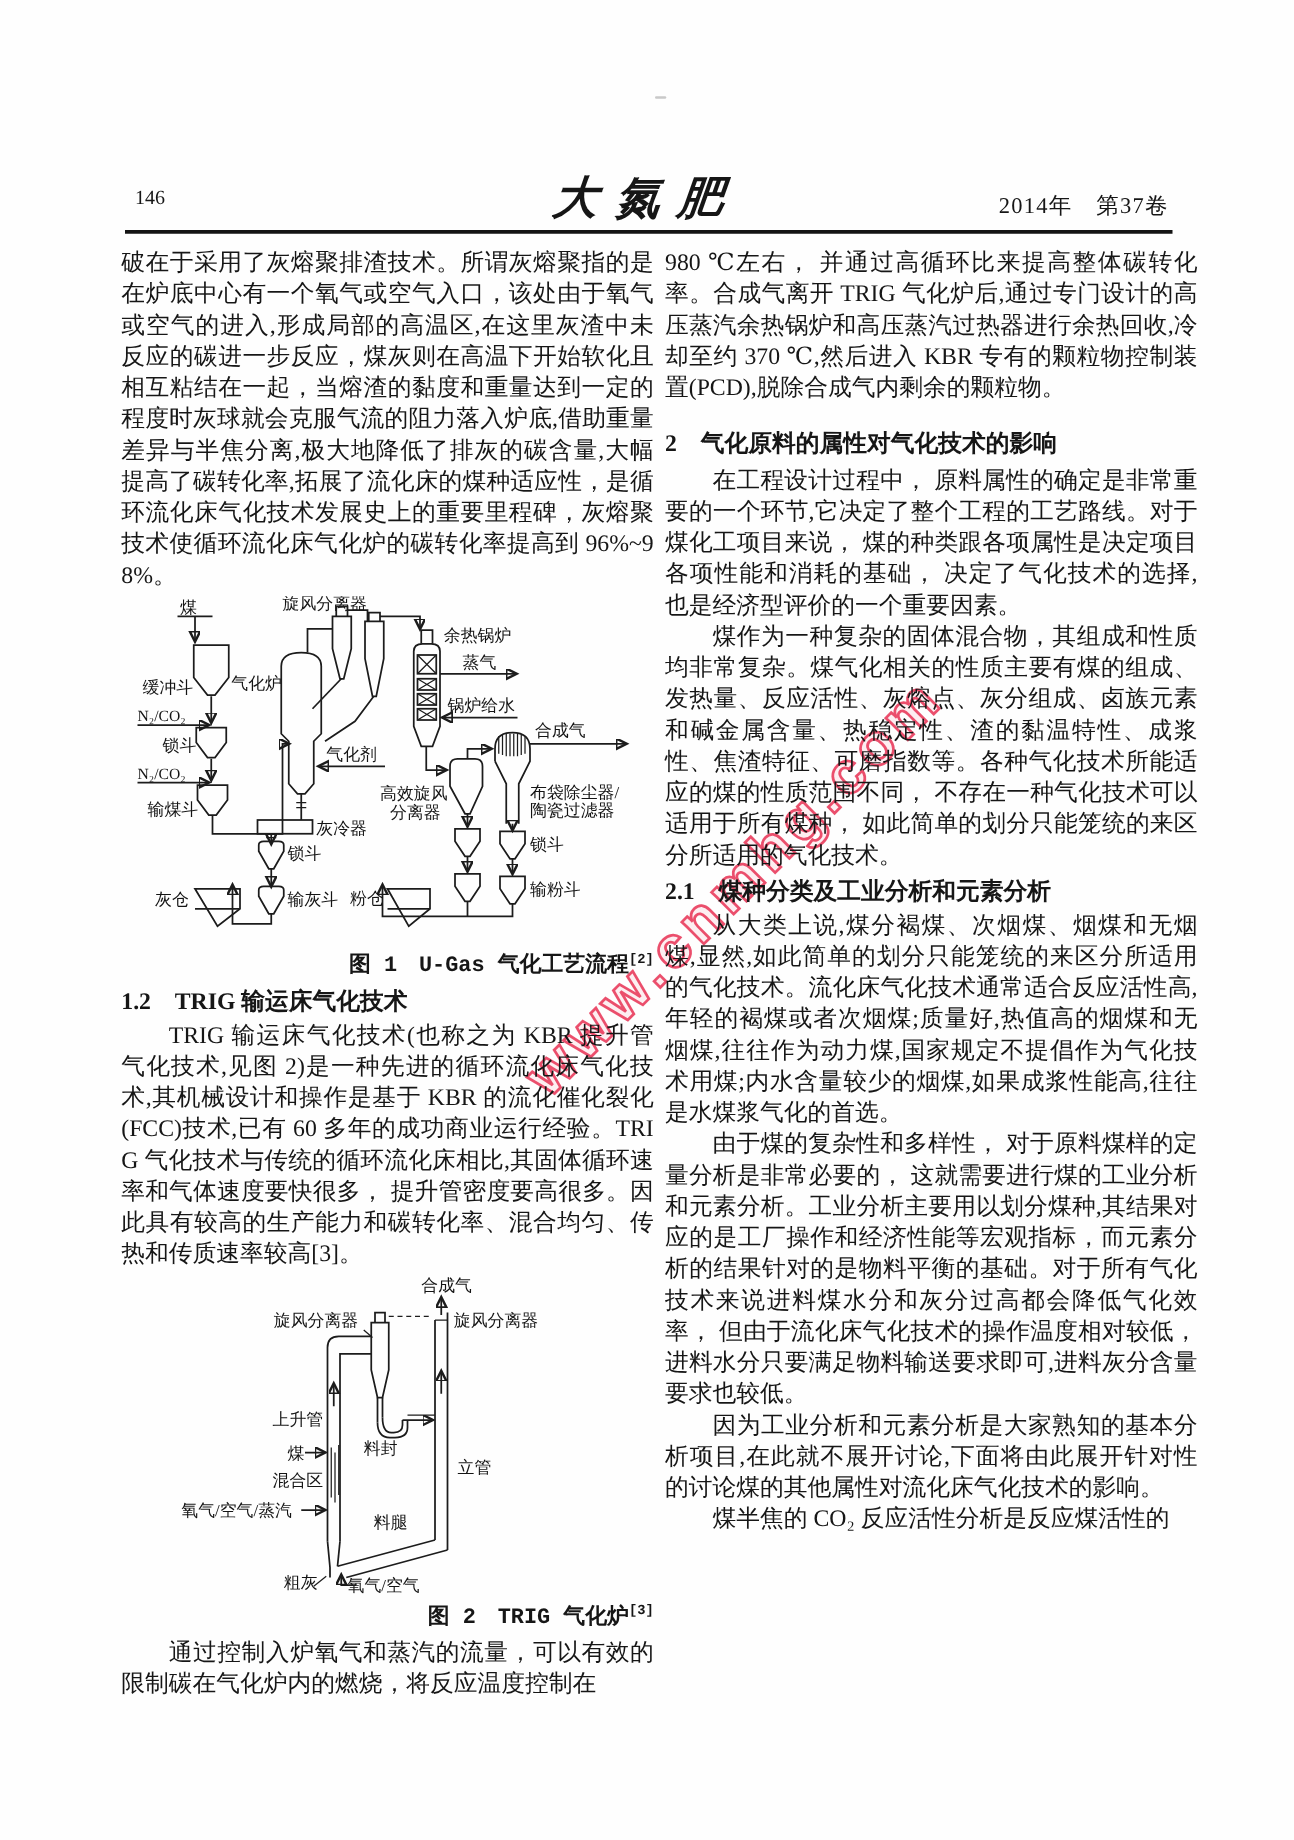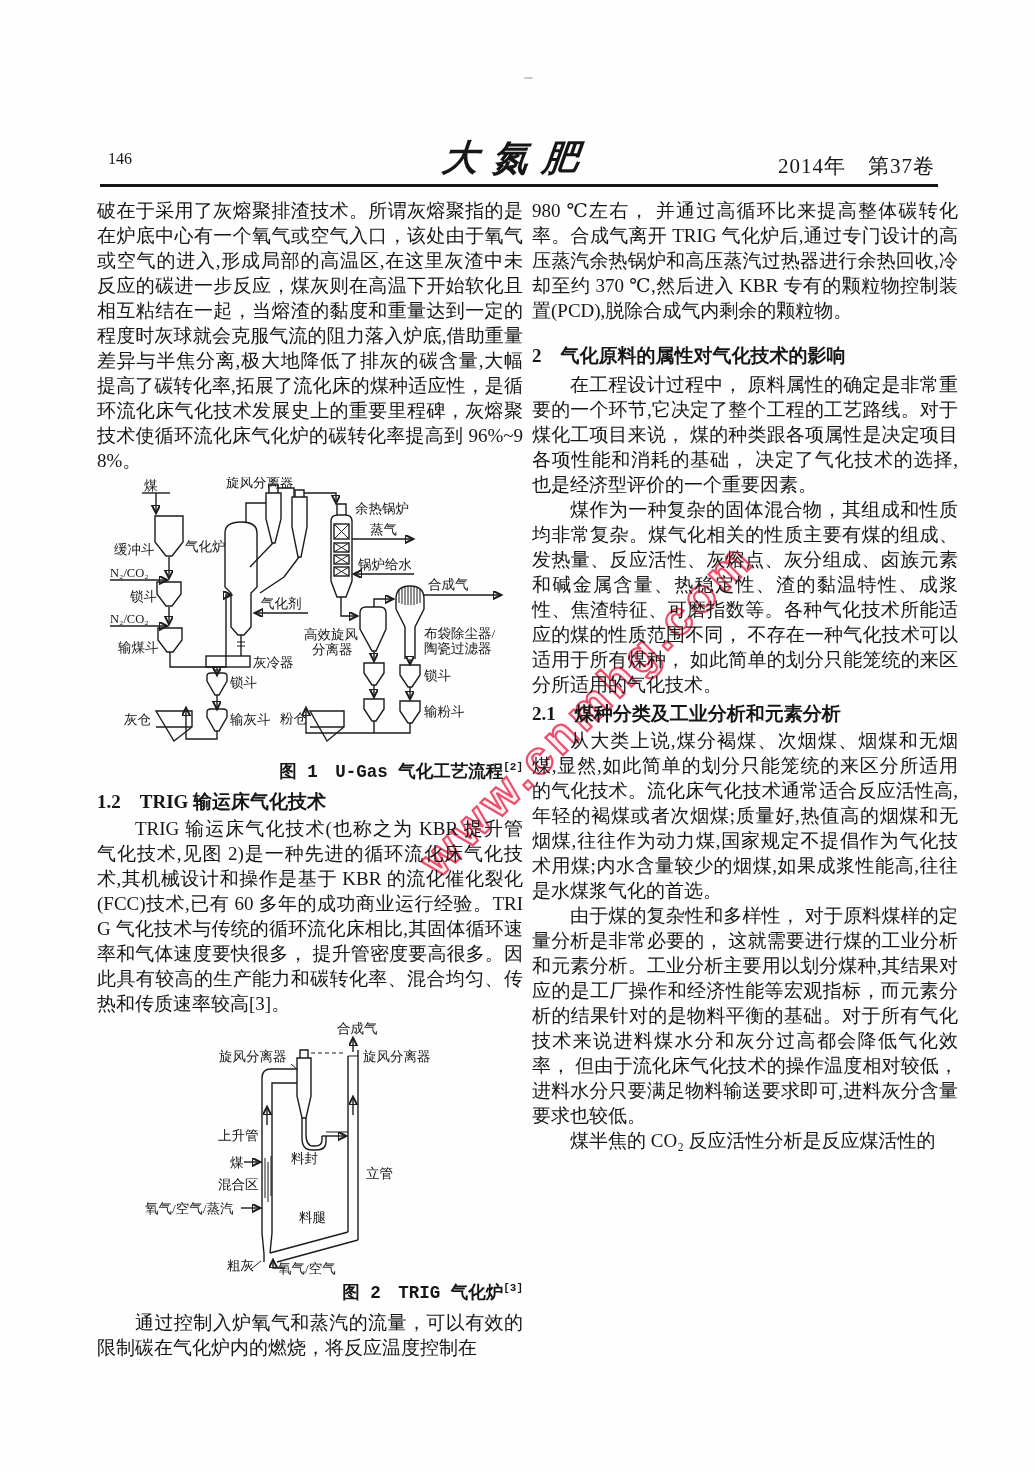--- a/index.html
+++ b/index.html
@@ -7,21 +7,21 @@
     width:1035px;height:1472px;position:relative;overflow:hidden;
     background:#fefefe;color:#161616;
     font-family:"Liberation Serif","DejaVu Serif",serif;
   }
   .page-number{position:absolute;left:108px;top:150px;font-size:16px;}
   .journal-logo{
     position:absolute;left:0;right:0;top:134px;text-align:center;
     font-size:36px;font-weight:bold;font-style:italic;letter-spacing:14px;
     transform:skewX(-6deg);
   }
-  .issue-info{position:absolute;right:100px;top:152px;font-size:21px;letter-spacing:1px;}
+  .issue-info{position:absolute;right:100px;top:152px;font-size:18px;letter-spacing:1px;}
   .header-rule{position:absolute;left:100px;top:184px;width:838px;height:3px;background:#141414;}
   .col{position:absolute;top:198px;width:426px;}
   .col-left{left:97px;}
   .col-right{left:532px;}
   p{
     margin:0;font-size:19px;line-height:25px;text-align:justify;
     text-justify:inter-ideograph;word-break:break-all;
   }
   p.indent{text-indent:2em;}
   p.heading{font-weight:bold;text-align:left;}
@@ -253,14 +253,15 @@
 </div>
 
 <div class="col col-right">
   <p>980 ℃左右， 并通过高循环比来提高整体碳转化率。合成气离开 TRIG 气化炉后,通过专门设计的高压蒸汽余热锅炉和高压蒸汽过热器进行余热回收,冷却至约 370 ℃,然后进入 KBR 专有的颗粒物控制装置(PCD),脱除合成气内剩余的颗粒物。</p>
   <p class="heading h-gap-lg">2　气化原料的属性对气化技术的影响</p>
   <p class="indent">在工程设计过程中， 原料属性的确定是非常重要的一个环节,它决定了整个工程的工艺路线。对于煤化工项目来说， 煤的种类跟各项属性是决定项目各项性能和消耗的基础， 决定了气化技术的选择,也是经济型评价的一个重要因素。</p>
   <p class="indent">煤作为一种复杂的固体混合物，其组成和性质均非常复杂。煤气化相关的性质主要有煤的组成、发热量、反应活性、灰熔点、灰分组成、卤族元素和碱金属含量、热稳定性、渣的黏温特性、成浆性、焦渣特征、可磨指数等。各种气化技术所能适应的煤的性质范围不同， 不存在一种气化技术可以适用于所有煤种， 如此简单的划分只能笼统的来区分所适用的气化技术。</p>
   <p class="heading h-gap-sm">2.1　煤种分类及工业分析和元素分析</p>
   <p class="indent">从大类上说,煤分褐煤、次烟煤、烟煤和无烟煤,显然,如此简单的划分只能笼统的来区分所适用的气化技术。流化床气化技术通常适合反应活性高,年轻的褐煤或者次烟煤;质量好,热值高的烟煤和无烟煤,往往作为动力煤,国家规定不提倡作为气化技术用煤;内水含量较少的烟煤,如果成浆性能高,往往是水煤浆气化的首选。</p>
   <p class="indent">由于煤的复杂性和多样性， 对于原料煤样的定量分析是非常必要的， 这就需要进行煤的工业分析和元素分析。工业分析主要用以划分煤种,其结果对应的是工厂操作和经济性能等宏观指标，而元素分析的结果针对的是物料平衡的基础。对于所有气化技术来说进料煤水分和灰分过高都会降低气化效率， 但由于流化床气化技术的操作温度相对较低， 进料水分只要满足物料输送要求即可,进料灰分含量要求也较低。</p>
+  <p class="indent">因为工业分析和元素分析是大家熟知的基本分析项目,在此就不展开讨论,下面将由此展开针对性的讨论煤的其他属性对流化床气化技术的影响。</p>
   <p class="indent">煤半焦的 CO₂ 反应活性分析是反应煤活性的</p>
 </div>
 
 </body></html>

